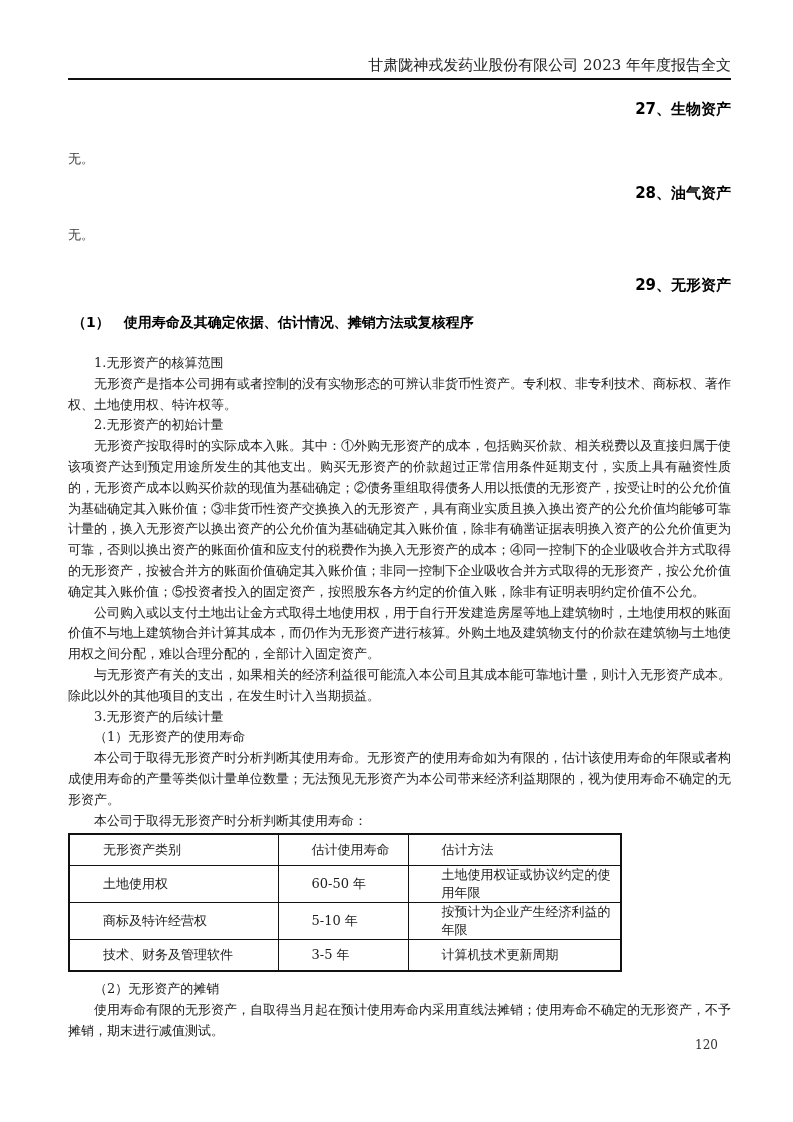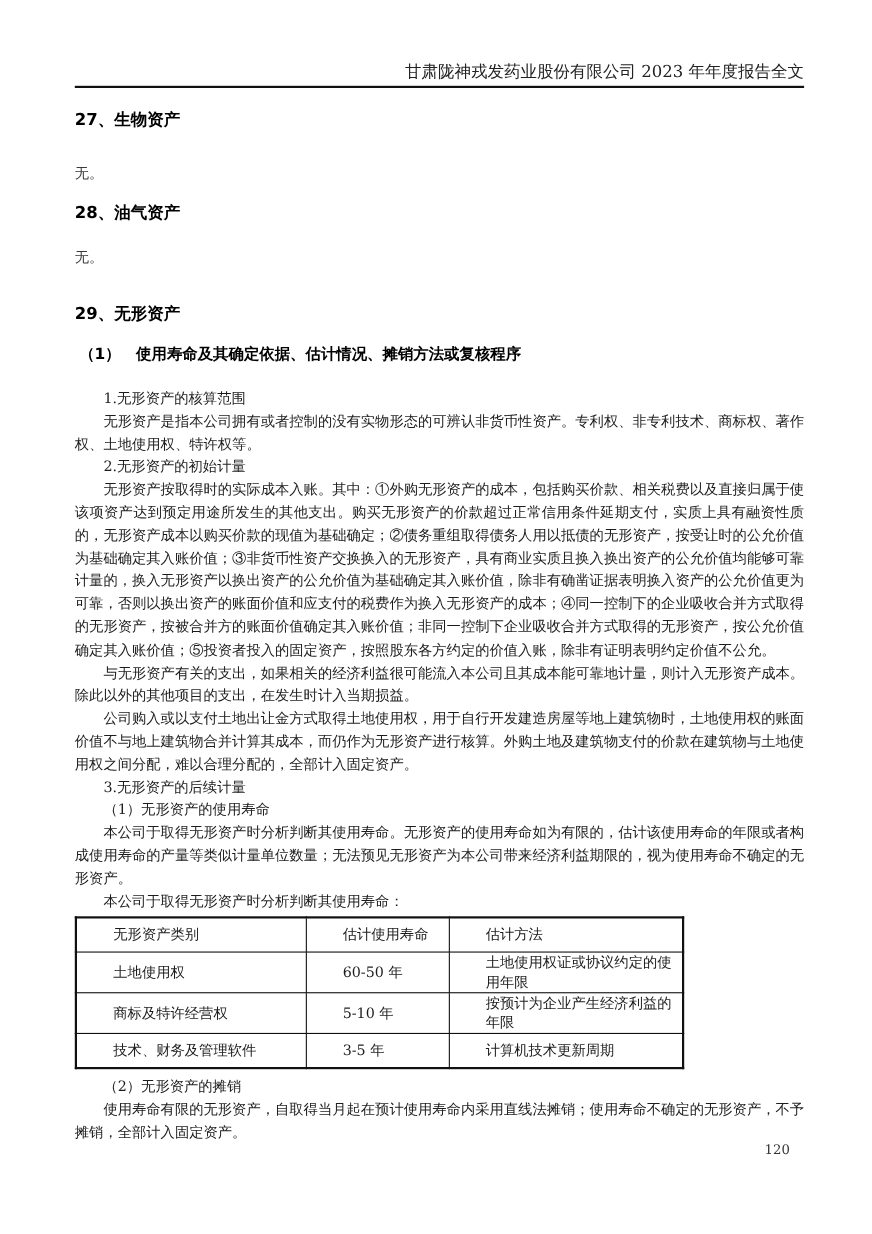--- a/index.html
+++ b/index.html
@@ -31,20 +31,21 @@
     line-height: 14px;
     color: #222222;
   }
   .h-section {
     font-family: "DejaVu Sans", "Liberation Sans", sans-serif;
     font-weight: bold;
     font-size: 15px;
     line-height: 17px;
     color: #000000;
     margin: 0;
+    text-align: right;
   }
   .h-s27 { margin-top: 21px; }
   .h-s28 { margin-top: 16px; }
   .h-s29 { margin-top: 32px; }
   .none-text {
     font-size: 13px;
     line-height: 21px;
     color: #3a3a3a;
     margin: 0;
   }
@@ -117,22 +118,22 @@
 
     <h2 class="h-section h-s29">29、无形资产</h2>
 
     <h3 class="h-sub">（1）　使用寿命及其确定依据、估计情况、摊销方法或复核程序</h3>
 
     <div class="body-block">
       <p class="body-p">1.无形资产的核算范围</p>
       <p class="body-p">无形资产是指本公司拥有或者控制的没有实物形态的可辨认非货币性资产。专利权、非专利技术、商标权、著作权、土地使用权、特许权等。</p>
       <p class="body-p">2.无形资产的初始计量</p>
       <p class="body-p">无形资产按取得时的实际成本入账。其中：①外购无形资产的成本，包括购买价款、相关税费以及直接归属于使该项资产达到预定用途所发生的其他支出。购买无形资产的价款超过正常信用条件延期支付，实质上具有融资性质的，无形资产成本以购买价款的现值为基础确定；②债务重组取得债务人用以抵债的无形资产，按受让时的公允价值为基础确定其入账价值；③非货币性资产交换换入的无形资产，具有商业实质且换入换出资产的公允价值均能够可靠计量的，换入无形资产以换出资产的公允价值为基础确定其入账价值，除非有确凿证据表明换入资产的公允价值更为可靠，否则以换出资产的账面价值和应支付的税费作为换入无形资产的成本；④同一控制下的企业吸收合并方式取得的无形资产，按被合并方的账面价值确定其入账价值；非同一控制下企业吸收合并方式取得的无形资产，按公允价值确定其入账价值；⑤投资者投入的固定资产，按照股东各方约定的价值入账，除非有证明表明约定价值不公允。</p>
+      <p class="body-p">公司购入或以支付土地出让金方式取得土地使用权，用于自行开发建造房屋等地上建筑物时，土地使用权的账面价值不与地上建筑物合并计算其成本，而仍作为无形资产进行核算。外购土地及建筑物支付的价款在建筑物与土地使用权之间分配，难以合理分配的，全部计入固定资产。</p>
       <p class="body-p">与无形资产有关的支出，如果相关的经济利益很可能流入本公司且其成本能可靠地计量，则计入无形资产成本。除此以外的其他项目的支出，在发生时计入当期损益。</p>
-      <p class="body-p">公司购入或以支付土地出让金方式取得土地使用权，用于自行开发建造房屋等地上建筑物时，土地使用权的账面价值不与地上建筑物合并计算其成本，而仍作为无形资产进行核算。外购土地及建筑物支付的价款在建筑物与土地使用权之间分配，难以合理分配的，全部计入固定资产。</p>
       <p class="body-p">3.无形资产的后续计量</p>
       <p class="body-p">（1）无形资产的使用寿命</p>
       <p class="body-p">本公司于取得无形资产时分析判断其使用寿命。无形资产的使用寿命如为有限的，估计该使用寿命的年限或者构成使用寿命的产量等类似计量单位数量；无法预见无形资产为本公司带来经济利益期限的，视为使用寿命不确定的无形资产。</p>
       <p class="body-p">本公司于取得无形资产时分析判断其使用寿命：</p>
     </div>
 
     <table class="est-table">
       <colgroup>
           <col class="c1">
           <col class="c2">
@@ -157,19 +158,19 @@
         <tr>
           <td>技术、财务及管理软件</td>
           <td>3-5 年</td>
           <td>计算机技术更新周期</td>
         </tr>
       </tbody>
     </table>
 
     <div class="after-table">
       <p class="body-p">（2）无形资产的摊销</p>
-      <p class="body-p">使用寿命有限的无形资产，自取得当月起在预计使用寿命内采用直线法摊销；使用寿命不确定的无形资产，不予摊销，全部计入固定资产。</p>
+      <p class="body-p">使用寿命有限的无形资产，自取得当月起在预计使用寿命内采用直线法摊销；使用寿命不确定的无形资产，不予摊销，期末进行减值测试。</p>
     </div>
 
   </div>
 
   <div class="page-number">120</div>
 </div>
 
 </body></html>

